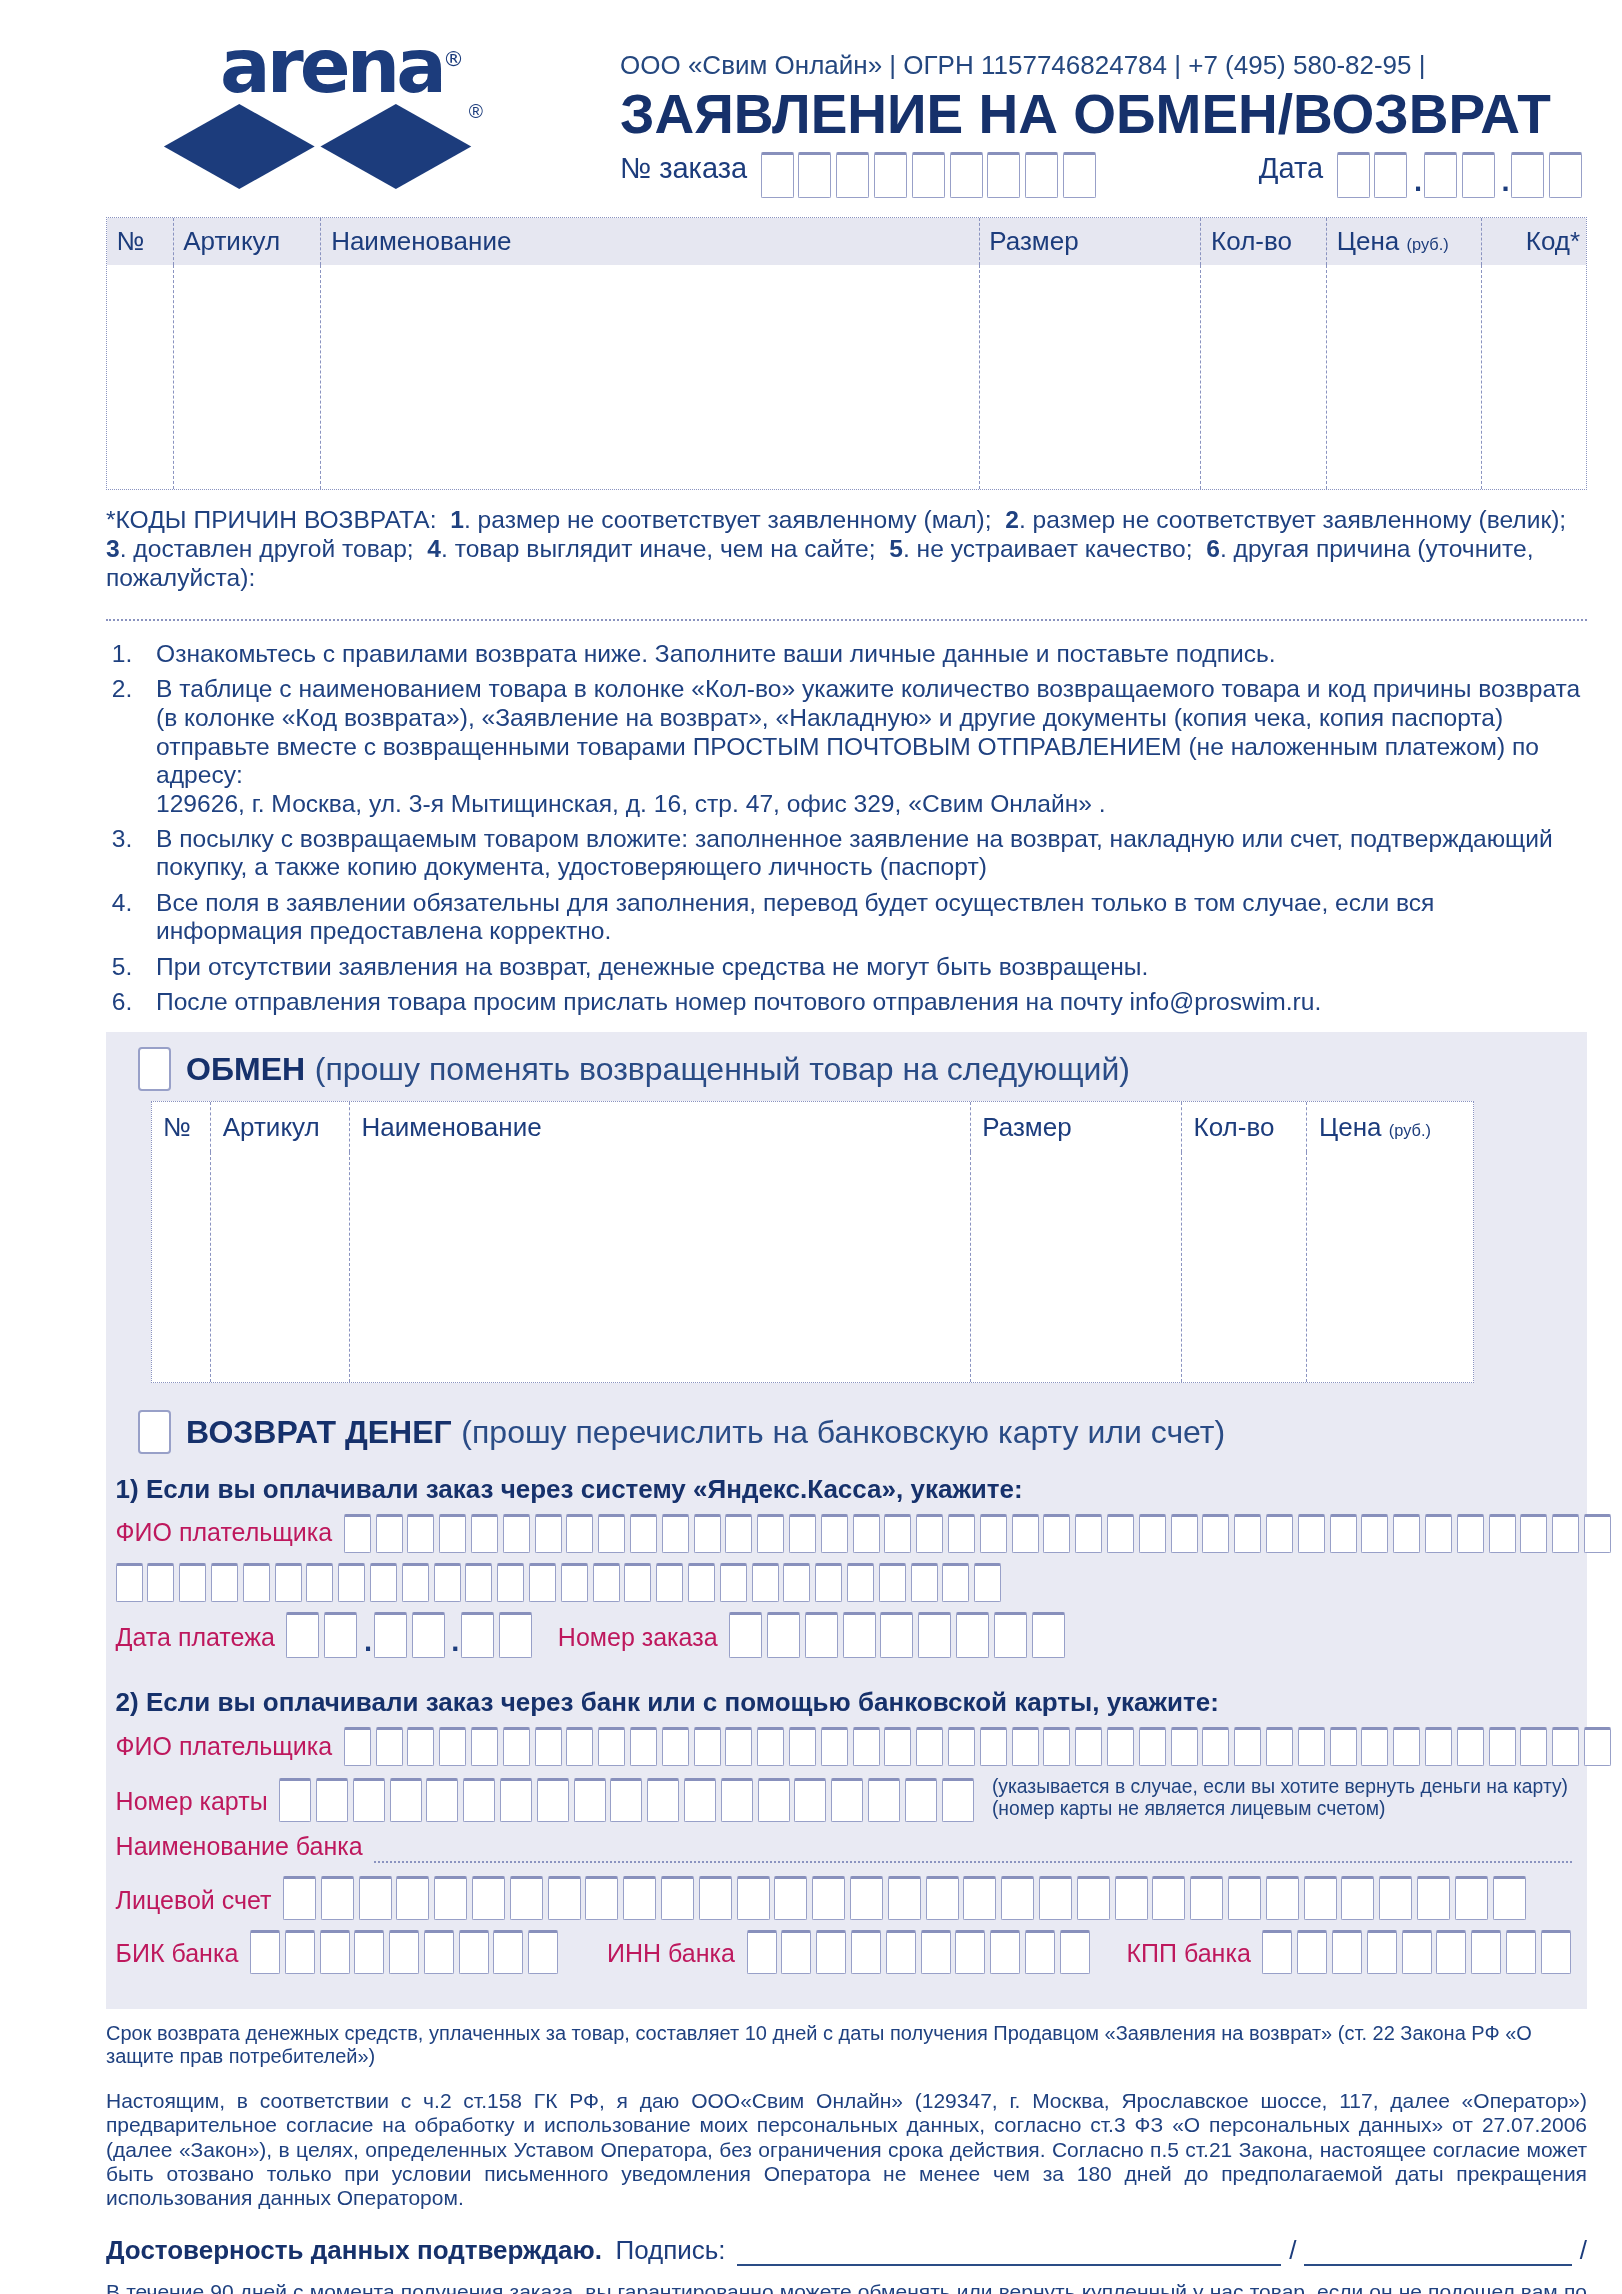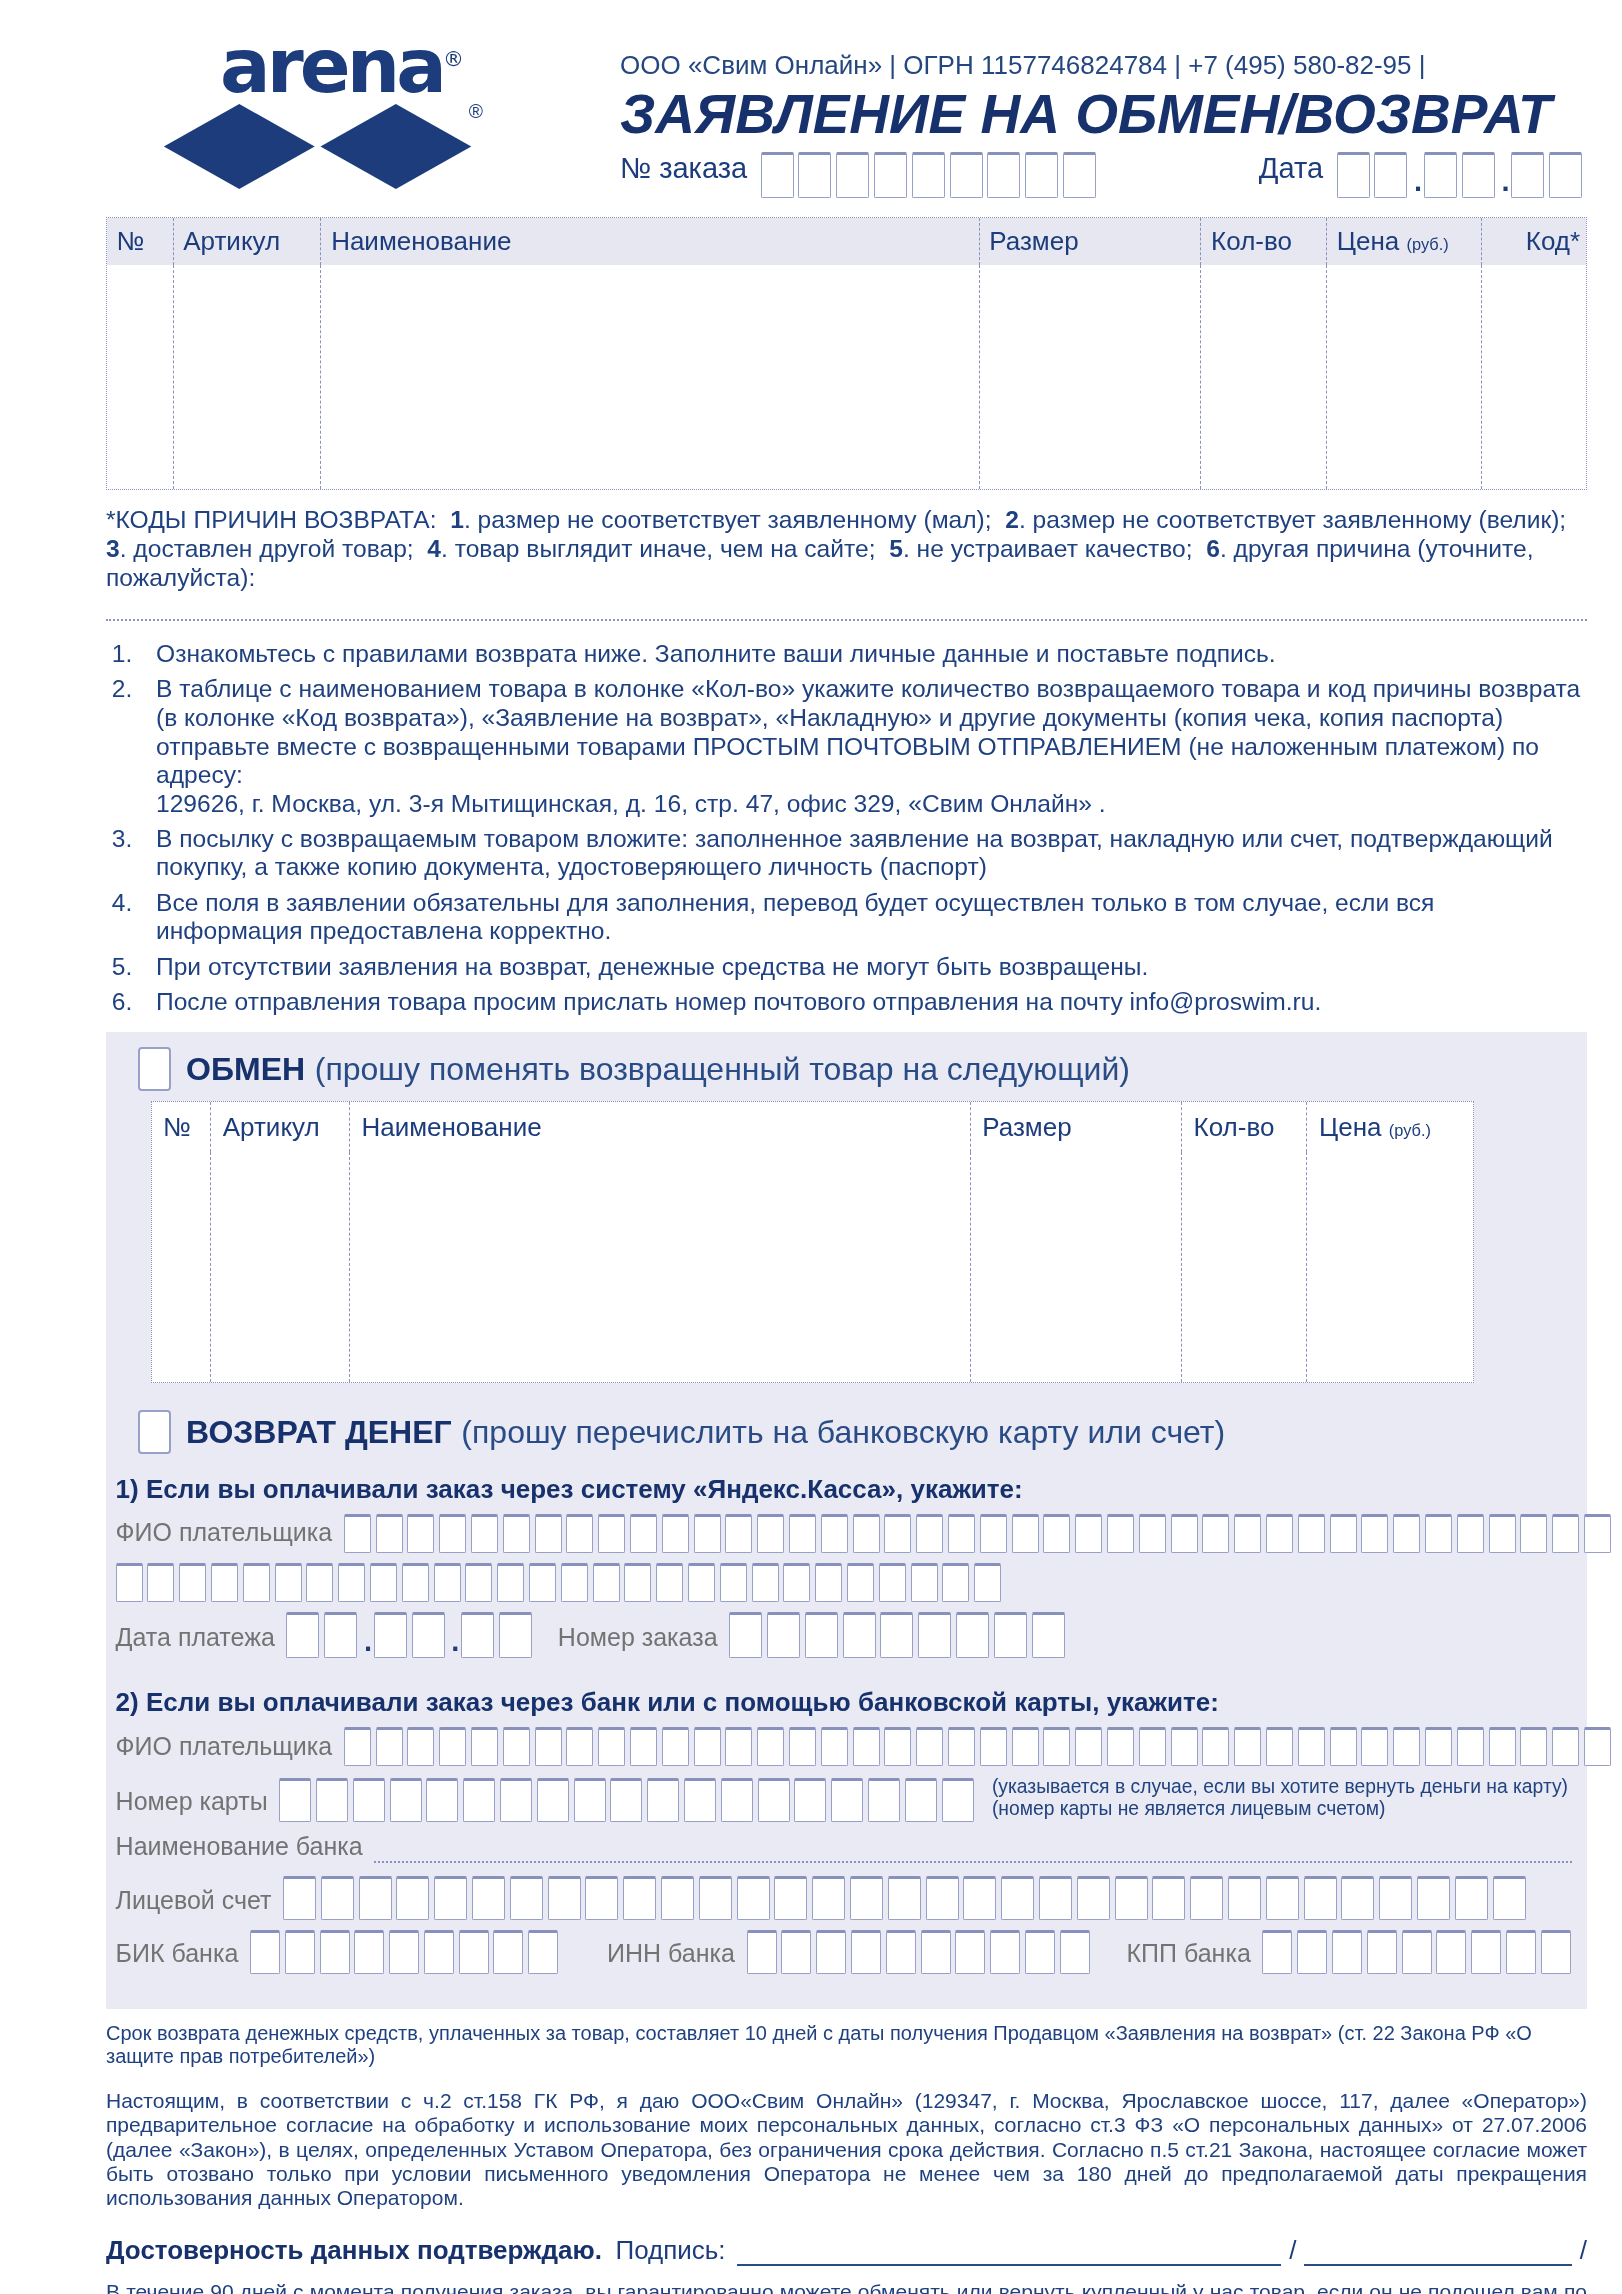--- a/index.html
+++ b/index.html
@@ -21,21 +21,21 @@
   .header{display:flex;align-items:flex-start;}
   .logo{width:338px;flex:0 0 338px;margin-left:114px;}
   .logo-word{font-size:75px;font-weight:800;letter-spacing:-3.9px;color:var(--navy);line-height:0.9;
              font-family:"DejaVu Sans","Liberation Sans",sans-serif;}
   .logo-word .reg{font-size:21px;font-weight:400;vertical-align:super;letter-spacing:0;}
   .logo-diamonds{margin-left:-60px;margin-top:1.9px;display:block;position:relative;width:319px;}
   .logo-diamonds .reg2{position:absolute;right:-3.9px;top:-1.9px;font-size:19.3px;color:var(--navy);}
   .hright{flex:1;padding-left:62px;padding-top:17.4px;}
   .company-line{font-size:26px;color:#24477f;letter-spacing:0;}
   .page-title{font-size:55px;font-weight:800;color:var(--navy-dark);letter-spacing:0;
-              margin-top:5.8px;line-height:1.0;font-family:"Liberation Sans",sans-serif;font-style:italic;}
+              margin-top:5.8px;line-height:1.0;font-family:"Liberation Sans",sans-serif;}
   .numrow{display:flex;align-items:flex-start;margin-top:9.7px;}
   .numrow .lbl{font-size:29px;margin-right:13.5px;padding-bottom:3.9px;white-space:nowrap;}
   .numrow .datelbl{margin-left:auto;}
   .dot-sep{font-size:29px;font-weight:700;align-self:flex-end;margin:0 1.9px;}
 
   
   .boxes{display:inline-flex;align-items:flex-end;}
   .cell-box{display:inline-block;background:#fff;border:1.9px solid var(--box-border);
             border-top:3.9px solid var(--box-border-dark);border-radius:1.9px;
             width:27px;height:39px;margin-right:4.8px;}
@@ -79,21 +79,21 @@
   .xtable{background:#fff;border:1.9px dotted var(--dash);margin:3.9px 98px 9.7px 37px;}
   .xt-head{display:grid;grid-template-columns:4.5% 10.5% 47% 16% 9.5% 12.5%;}
   .xt-head > div{font-size:26px;padding:9.7px 5.8px 9.7px 11.6px;border-right:1.9px dashed var(--dash);white-space:nowrap;}
   .xt-head > div:last-child{border-right:none;}
   .xt-body{display:grid;grid-template-columns:4.5% 10.5% 47% 16% 9.5% 12.5%;height:230px;}
   .xt-body > div{border-right:1.9px dashed var(--dash);}
   .xt-body > div:last-child{border-right:none;}
 
   .sub-head{font-size:26px;font-weight:800;color:var(--navy-dark);margin:19.3px 0 9.7px 1.9px;}
   .frow{display:flex;align-items:flex-end;margin:5.8px 0 9.7px 1.9px;}
-  .frow .flbl{font-size:25px;white-space:nowrap;margin-right:11.6px;padding-bottom:5.8px;color:#737373;}
+  .frow .flbl{font-size:25px;white-space:nowrap;margin-right:11.6px;padding-bottom:5.8px;color:#be185d;}
   .note-col{display:flex;flex-direction:column;justify-content:flex-end;margin-left:13.5px;padding-bottom:1.9px;}
   .small-note{font-size:19.3px;line-height:1.15;color:#21437f;}
   .fill-dotted{flex:1;border-bottom:2.9px dotted var(--dash);height:29px;margin-bottom:3.9px;}
   .gap-m{margin-left:21px;}
 
   
   .term-note{font-size:20px;margin-top:13.5px;color:#1f4180;}
   .consent{font-size:21px;line-height:1.15;text-align:justify;margin-top:21px;color:#1f4180;}
   .sigrow{display:flex;align-items:flex-end;margin-top:25px;font-size:26px;}
   .sigrow .bld{font-weight:700;color:var(--navy-dark);white-space:nowrap;}

